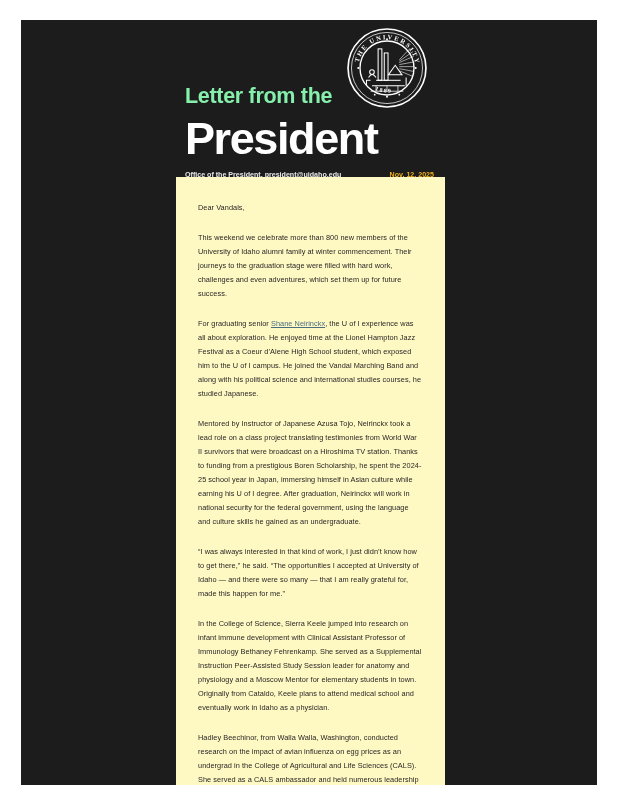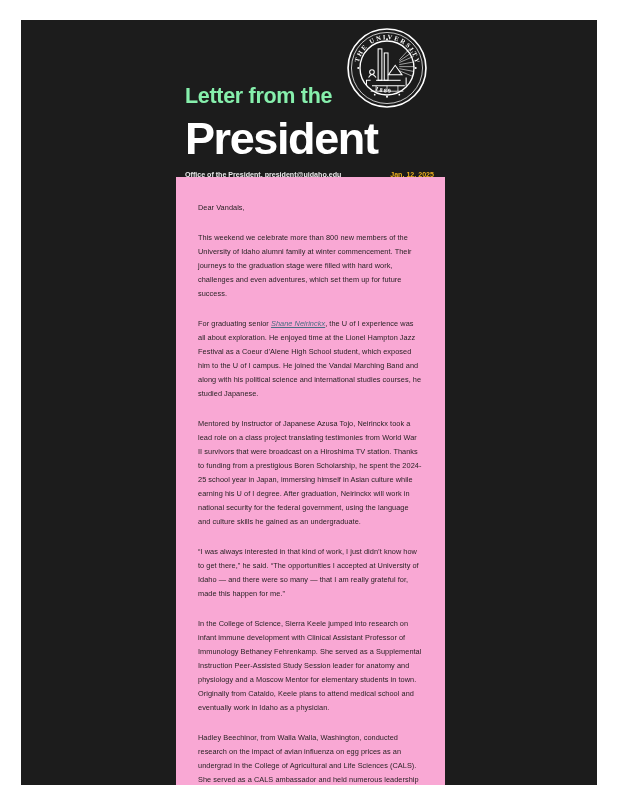--- a/index.html
+++ b/index.html
@@ -93,37 +93,36 @@
     line-height: 1;
     white-space: nowrap;
   }
   
   .body-panel {
     position: absolute;
     left: 155px;
     top: 157px;
     width: 269px;
     bottom: 0;
-    background: #f9a8d4;
+    background: #fef9c3;
     padding: 24px 22px 0 22px;
     overflow: hidden;
   }
   .body-panel p {
     margin: 0 0 15.5px 0;
     color: #231f20;
     font-size: 7.35px;
     line-height: 14.1px;
     letter-spacing: 0.05px;
     text-align: left;
   }
   .body-panel p:last-child { margin-bottom: 0; }
   .body-panel a.inline-link {
     color: #4a6d82;
     text-decoration: underline;
-    font-style: italic;
   }
 </style>
 </head>
 <body>
 
 <div id="page">
 
   <div class="letter-canvas">
 
     <div class="header">
@@ -178,21 +177,21 @@
             <circle cx="78" cy="99" r="1.3"></circle>
           </g>
         </svg>
       </div>
 
       <div class="header-inner">
         <div class="kicker">Letter from the</div>
         <div class="headline">President</div>
         <div class="meta-row">
           <div class="office"><span>Office of the President, </span><a class="email" href="#">president@uidaho.edu</a></div>
-          <div class="date">Jan. 12, 2025</div>
+          <div class="date">Nov. 12, 2025</div>
         </div>
       </div>
     </div>
 
     <div class="body-panel">
 
       <p>Dear Vandals,</p>
 
       <p>This weekend we celebrate more than 800 new members of the University of Idaho alumni family at winter commencement. Their journeys to the graduation stage were filled with hard work, challenges and even adventures, which set them up for future success.</p>
 

